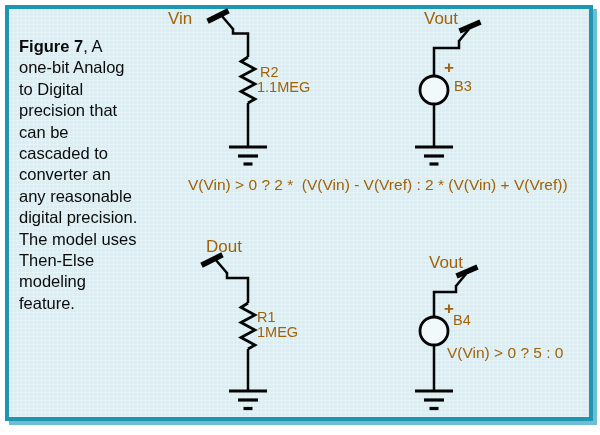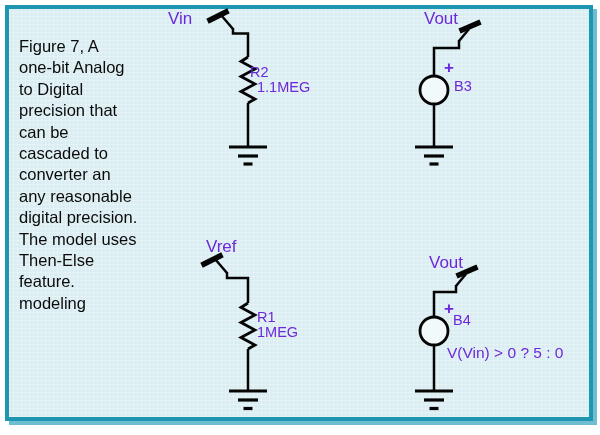--- a/index.html
+++ b/index.html
@@ -20,22 +20,22 @@
       repeating-linear-gradient(0deg, rgba(255,255,255,0.30) 0 1px, transparent 1px 4px),
       repeating-linear-gradient(90deg, rgba(255,255,255,0.30) 0 1px, transparent 1px 4px);
     box-shadow:4px 4px 0 #6fbdd0;
   }
   .schem{position:absolute;left:0;top:0;}
   .caption{
     position:absolute;left:19px;top:36px;width:155px;
     font-size:16.5px;line-height:21.4px;color:#0b0b0b;letter-spacing:0;
   }
   .cap-line{white-space:nowrap;}
-  .cap-bold{font-weight:normal;}
-  .lbl{position:absolute;color:#6d28d9;white-space:pre;}
+  .cap-bold{font-weight:bold;}
+  .lbl{position:absolute;color:#a16207;white-space:pre;}
   .node-label{font-size:17px;}
   .part-label{font-size:14.5px;}
   .expr-label{font-size:15.5px;}
   .plus-label{font-size:17px;font-weight:bold;}
 </style>
 </head>
 <body>
 
 <div class="stage">
 
@@ -109,34 +109,35 @@
     <div class="cap-line">one-bit Analog</div>
     <div class="cap-line">to Digital</div>
     <div class="cap-line">precision that</div>
     <div class="cap-line">can be</div>
     <div class="cap-line">cascaded to</div>
     <div class="cap-line">converter an</div>
     <div class="cap-line">any reasonable</div>
     <div class="cap-line">digital precision.</div>
     <div class="cap-line">The model uses</div>
     <div class="cap-line">Then-Else</div>
+    <div class="cap-line">modeling</div>
     <div class="cap-line">feature.</div>
-    <div class="cap-line">modeling</div>
   </div>
 
   <div class="lbl node-label" style="left:168px;top:9px">Vin</div>
   <div class="lbl node-label" style="left:424px;top:9px">Vout</div>
-  <div class="lbl node-label" style="left:206px;top:237px">Vref</div>
+  <div class="lbl node-label" style="left:206px;top:237px">Dout</div>
   <div class="lbl node-label" style="left:429px;top:253px">Vout</div>
 
-  <div class="lbl part-label" style="left:250px;top:64px">R2</div>
+  <div class="lbl part-label" style="left:260px;top:64px">R2</div>
   <div class="lbl part-label" style="left:257px;top:79px">1.1MEG</div>
   <div class="lbl part-label" style="left:454px;top:78px">B3</div>
   <div class="lbl part-label" style="left:257px;top:309px">R1</div>
   <div class="lbl part-label" style="left:257px;top:324px">1MEG</div>
   <div class="lbl part-label" style="left:453px;top:312px">B4</div>
 
   <div class="lbl plus-label" style="left:444px;top:58px">+</div>
   <div class="lbl plus-label" style="left:444px;top:299px">+</div>
 
+  <div class="lbl expr-label" style="left:188px;top:176px">V(Vin) &gt; 0 ? 2 *  (V(Vin) - V(Vref) : 2 * (V(Vin) + V(Vref))</div>
   <div class="lbl expr-label" style="left:447px;top:344px">V(Vin) &gt; 0 ? 5 : 0</div>
 
 </div>
 
 </body></html>

